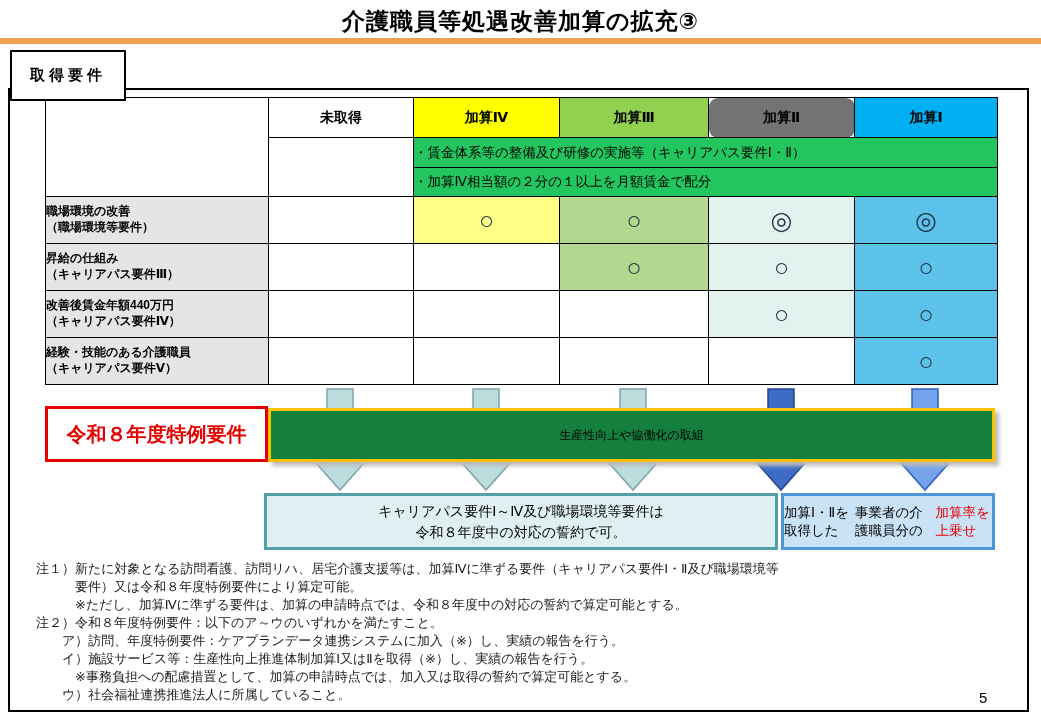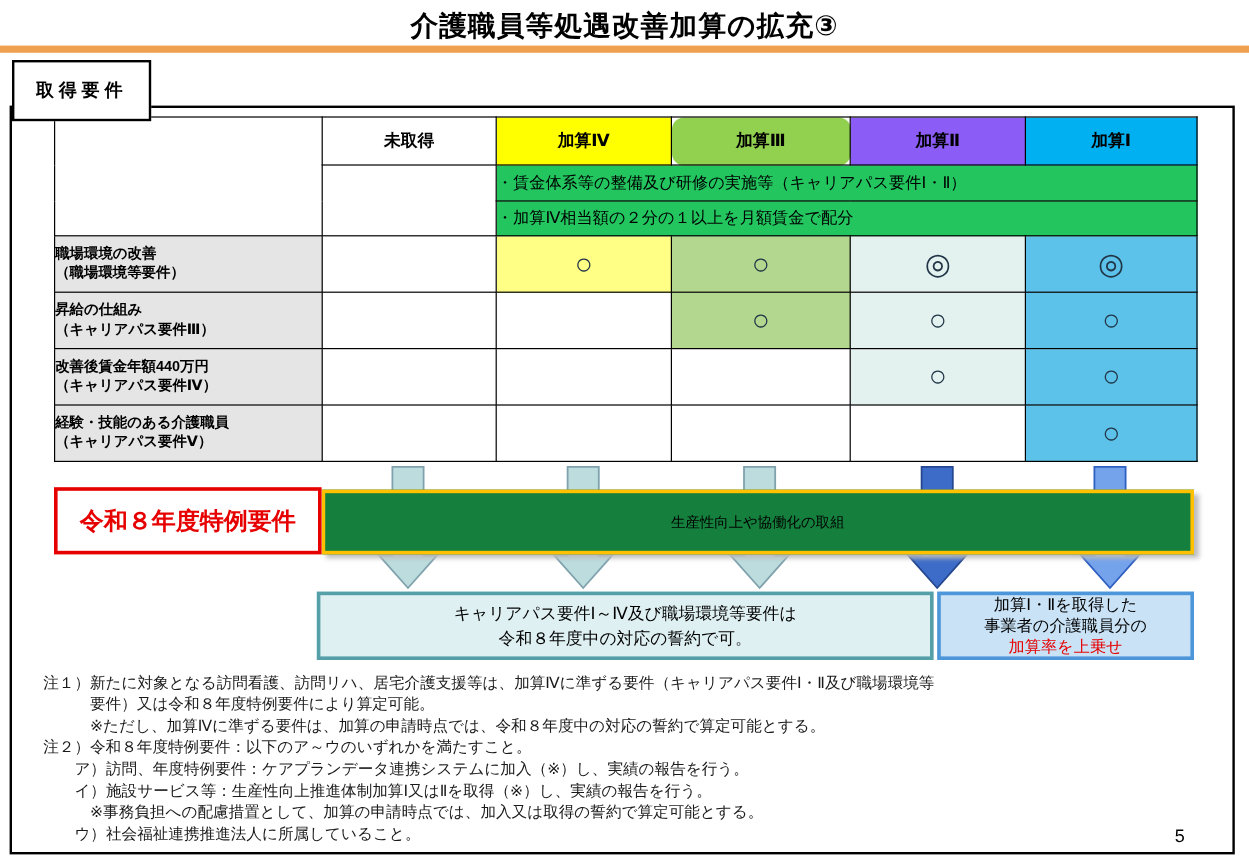--- a/index.html
+++ b/index.html
@@ -13,21 +13,21 @@
   .accent-bar{top:38px;left:0;width:1041px;height:6px;background:#F0A14F;}
   
   .frame{left:8px;top:88px;width:1021px;height:624px;border:2px solid #000;box-sizing:border-box;}
   .badge{left:10px;top:50px;width:116px;height:51px;border:2px solid #000;background:#fff;
     display:flex;align-items:center;justify-content:center;font-size:15px;font-weight:bold;letter-spacing:4px;z-index:6;box-sizing:border-box;}
   
   table.req{border-collapse:collapse;table-layout:fixed;left:45px;top:97px;position:absolute;z-index:4;}
   table.req td{border:1px solid #000;box-sizing:border-box;padding:0;vertical-align:middle;}
   td.spacer{border:none;background:transparent;}
   td.hdr{font-size:14px;font-weight:bold;text-align:center;}
-  .h-y{background:#FFFF00;} .h-g{background:#92D050;border-radius:10px;} .h-c{background:#8b5cf6;} .h-b{background:#00B0F0;}
+  .h-y{background:#FFFF00;} .h-g{background:#92D050;} .h-c{background:#737373;border-radius:9px;} .h-b{background:#00B0F0;}
   td.crit{font-size:13.5px;text-align:left;padding-left:10px;background:#22c55e;}
   td.lbl{font-size:12px;font-weight:bold;text-align:left;padding-left:5px;line-height:1.3;background:#e5e5e5;}
   td.sym{font-size:25px;text-align:center;color:#213547;background:#fff;line-height:1;}
   .f-y{background:#FFFF85!important;} .f-g{background:#B3D78E!important;}
   .f-c{background:#E3F1EF!important;} .f-b{background:#5CC2E9!important;}
   tr.r-head{height:40px;} tr.r-crit1{height:30px;} tr.r-crit2{height:29px;} tr.r-body{height:47px;}
   
   .arrow{top:388px;z-index:1;}
   .arrow svg{display:block;}
   .a-pale polygon{fill:#BCDCDD;stroke:#7FA2AD;stroke-width:1.5;}
@@ -36,21 +36,21 @@
   
   .special-box{left:45px;top:406px;width:223px;height:56px;border:3px solid #E60000;background:#fff;
     display:flex;align-items:center;justify-content:center;color:#E60000;font-weight:bold;font-size:20px;z-index:3;box-sizing:border-box;}
   .banner{left:268px;top:408px;width:727px;height:54px;background:#15803d;border:3px solid #FFC000;
     display:flex;align-items:center;justify-content:center;font-size:12px;z-index:2;box-sizing:border-box;
     box-shadow:4px 4px 4px #bdbdbd;}
   
   .pledge-box{left:264px;top:493px;width:514px;height:57px;background:#DFF0F2;border:3px solid #55A0A8;
     display:flex;flex-direction:column;align-items:center;justify-content:center;font-size:14px;line-height:1.45;z-index:2;box-sizing:border-box;}
   .addon-box{left:781px;top:493px;width:214px;height:57px;background:#C9E2F6;border:3px solid #4D96D9;
-    display:flex;flex-direction:column;align-items:center;justify-content:center;font-size:13.5px;line-height:1.3;z-index:2;box-sizing:border-box;}
+    display:flex;flex-direction:row;align-items:center;justify-content:center;font-size:13.5px;line-height:1.3;z-index:2;box-sizing:border-box;}
   .addon-red{color:#E60000;font-weight:normal;}
   
   .notes{left:36px;top:560px;width:980px;font-size:13px;line-height:18px;color:#1a1a1a;}
   .note-line{white-space:pre;}
   .page-number{left:979px;top:689px;font-size:15px;}
 </style>
 </head>
 <body>
 
 <div class="abs slide-title">介護職員等処遇改善加算の拡充③</div>

